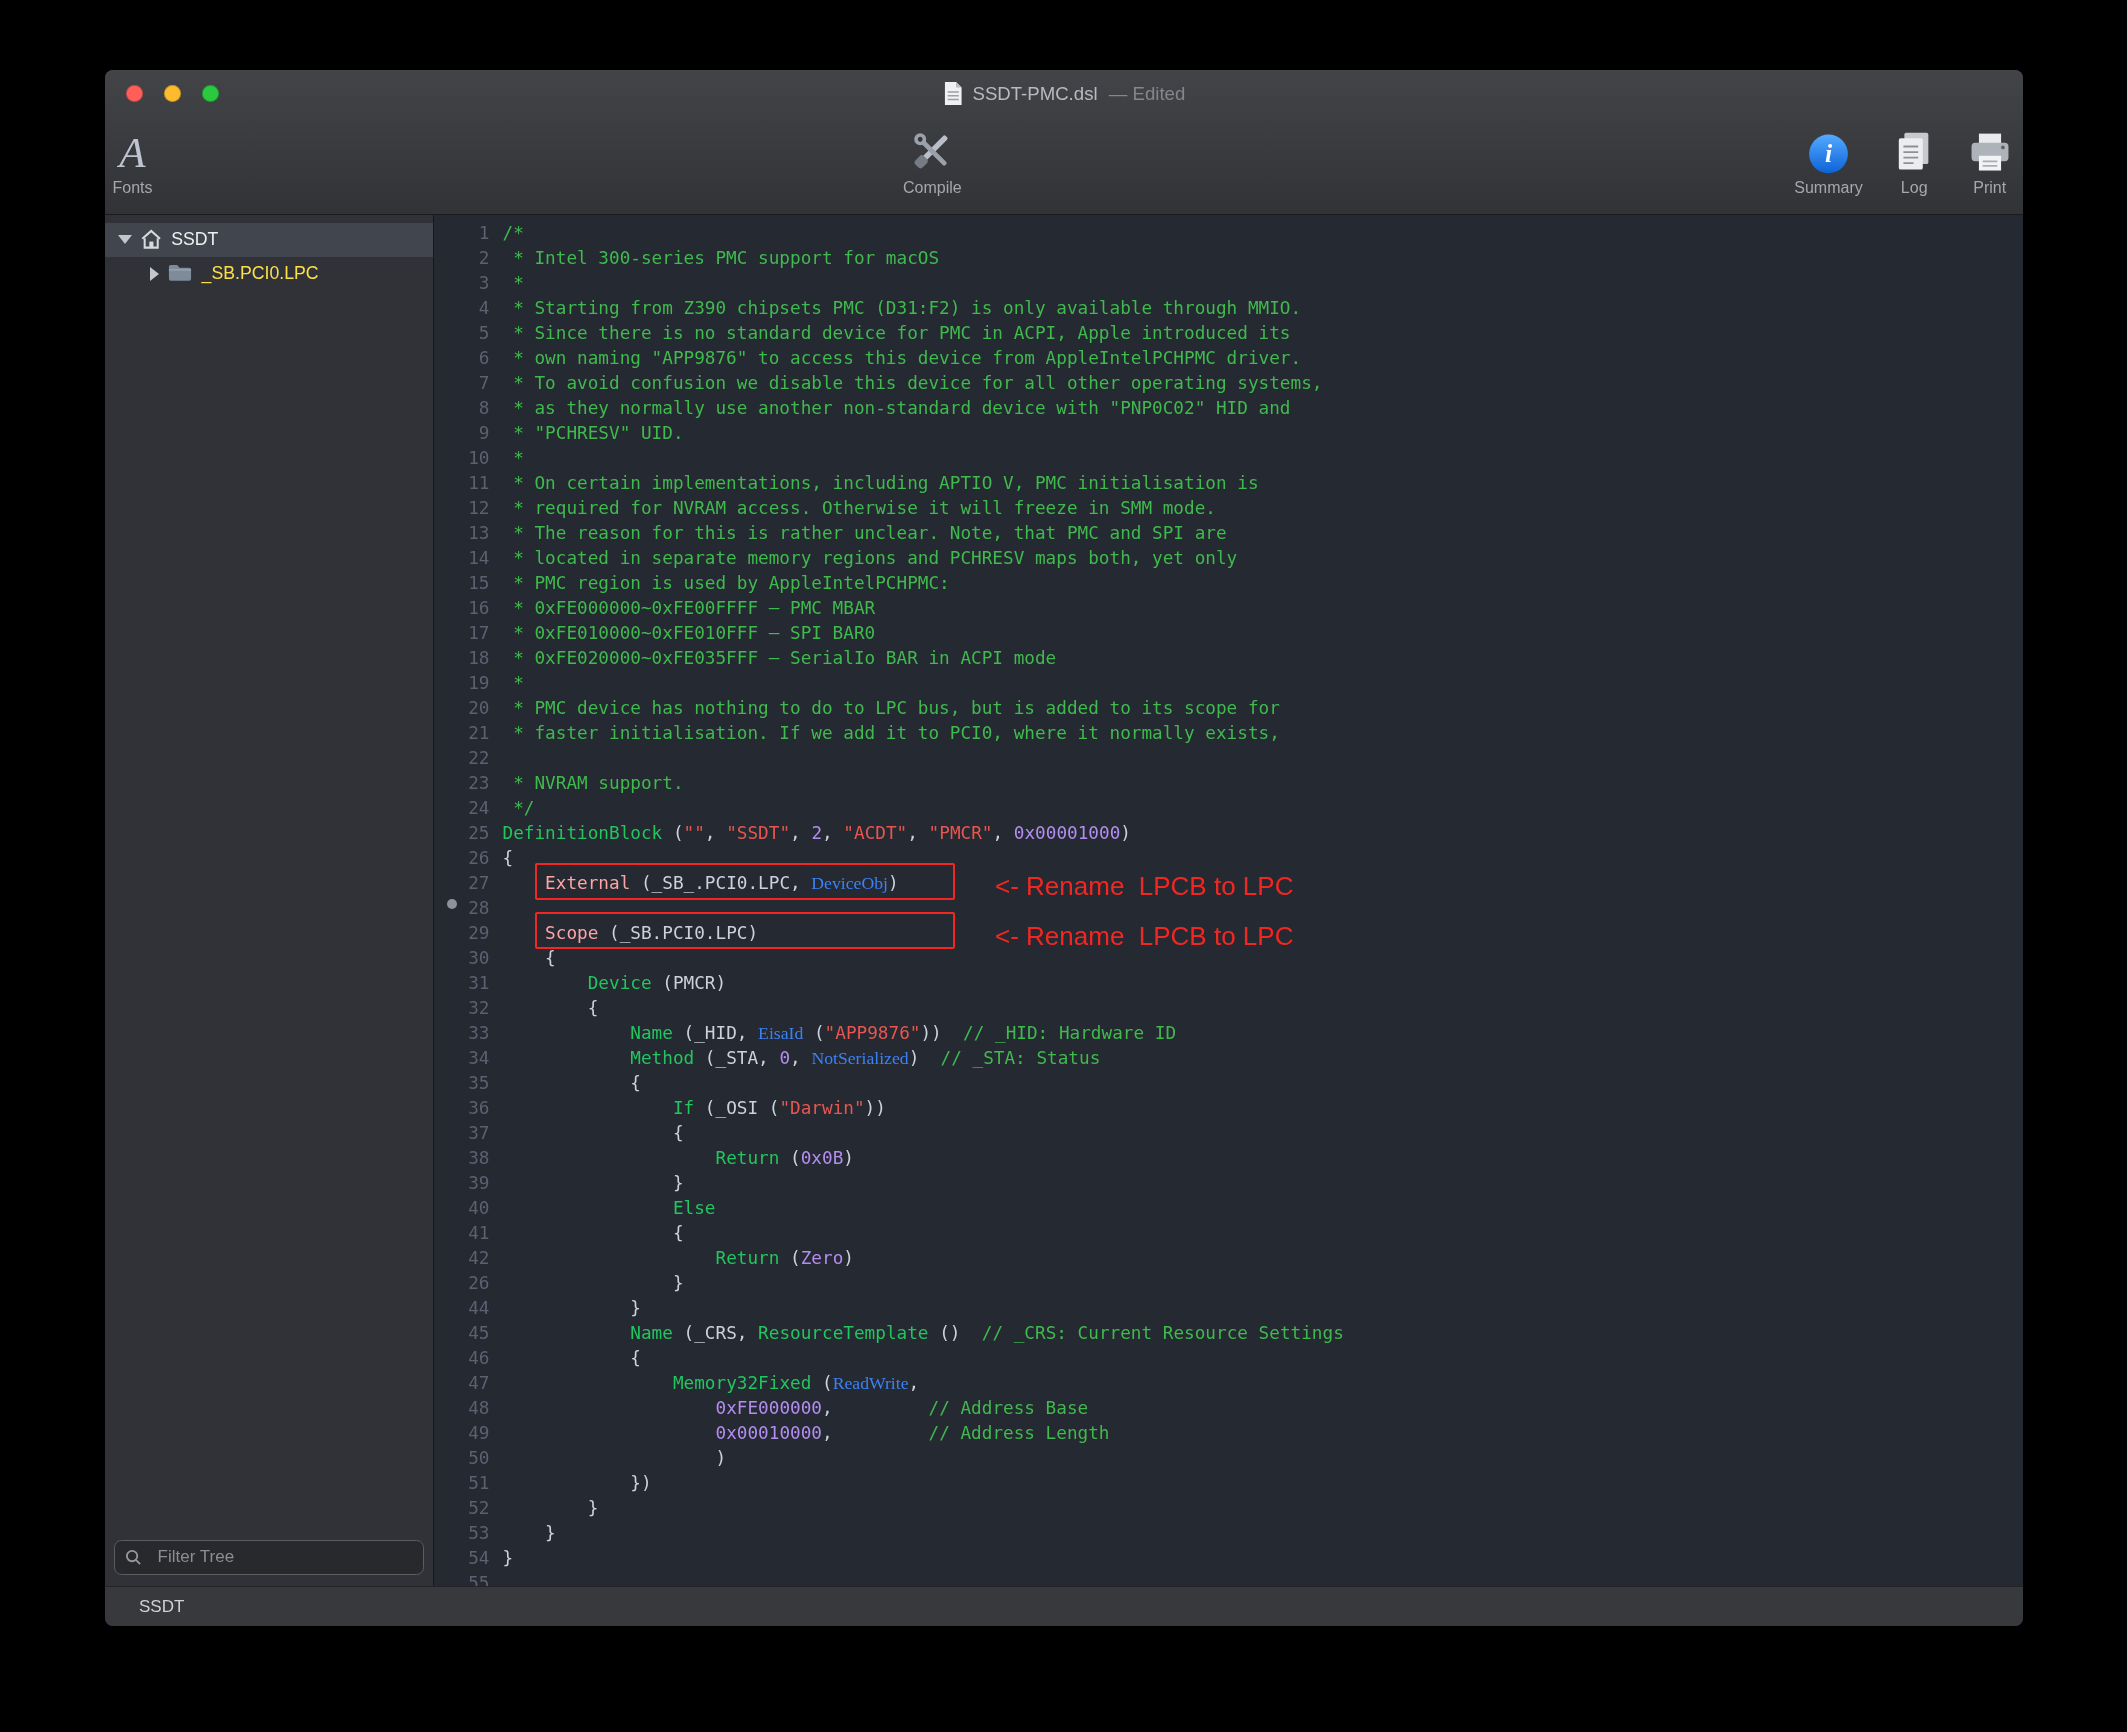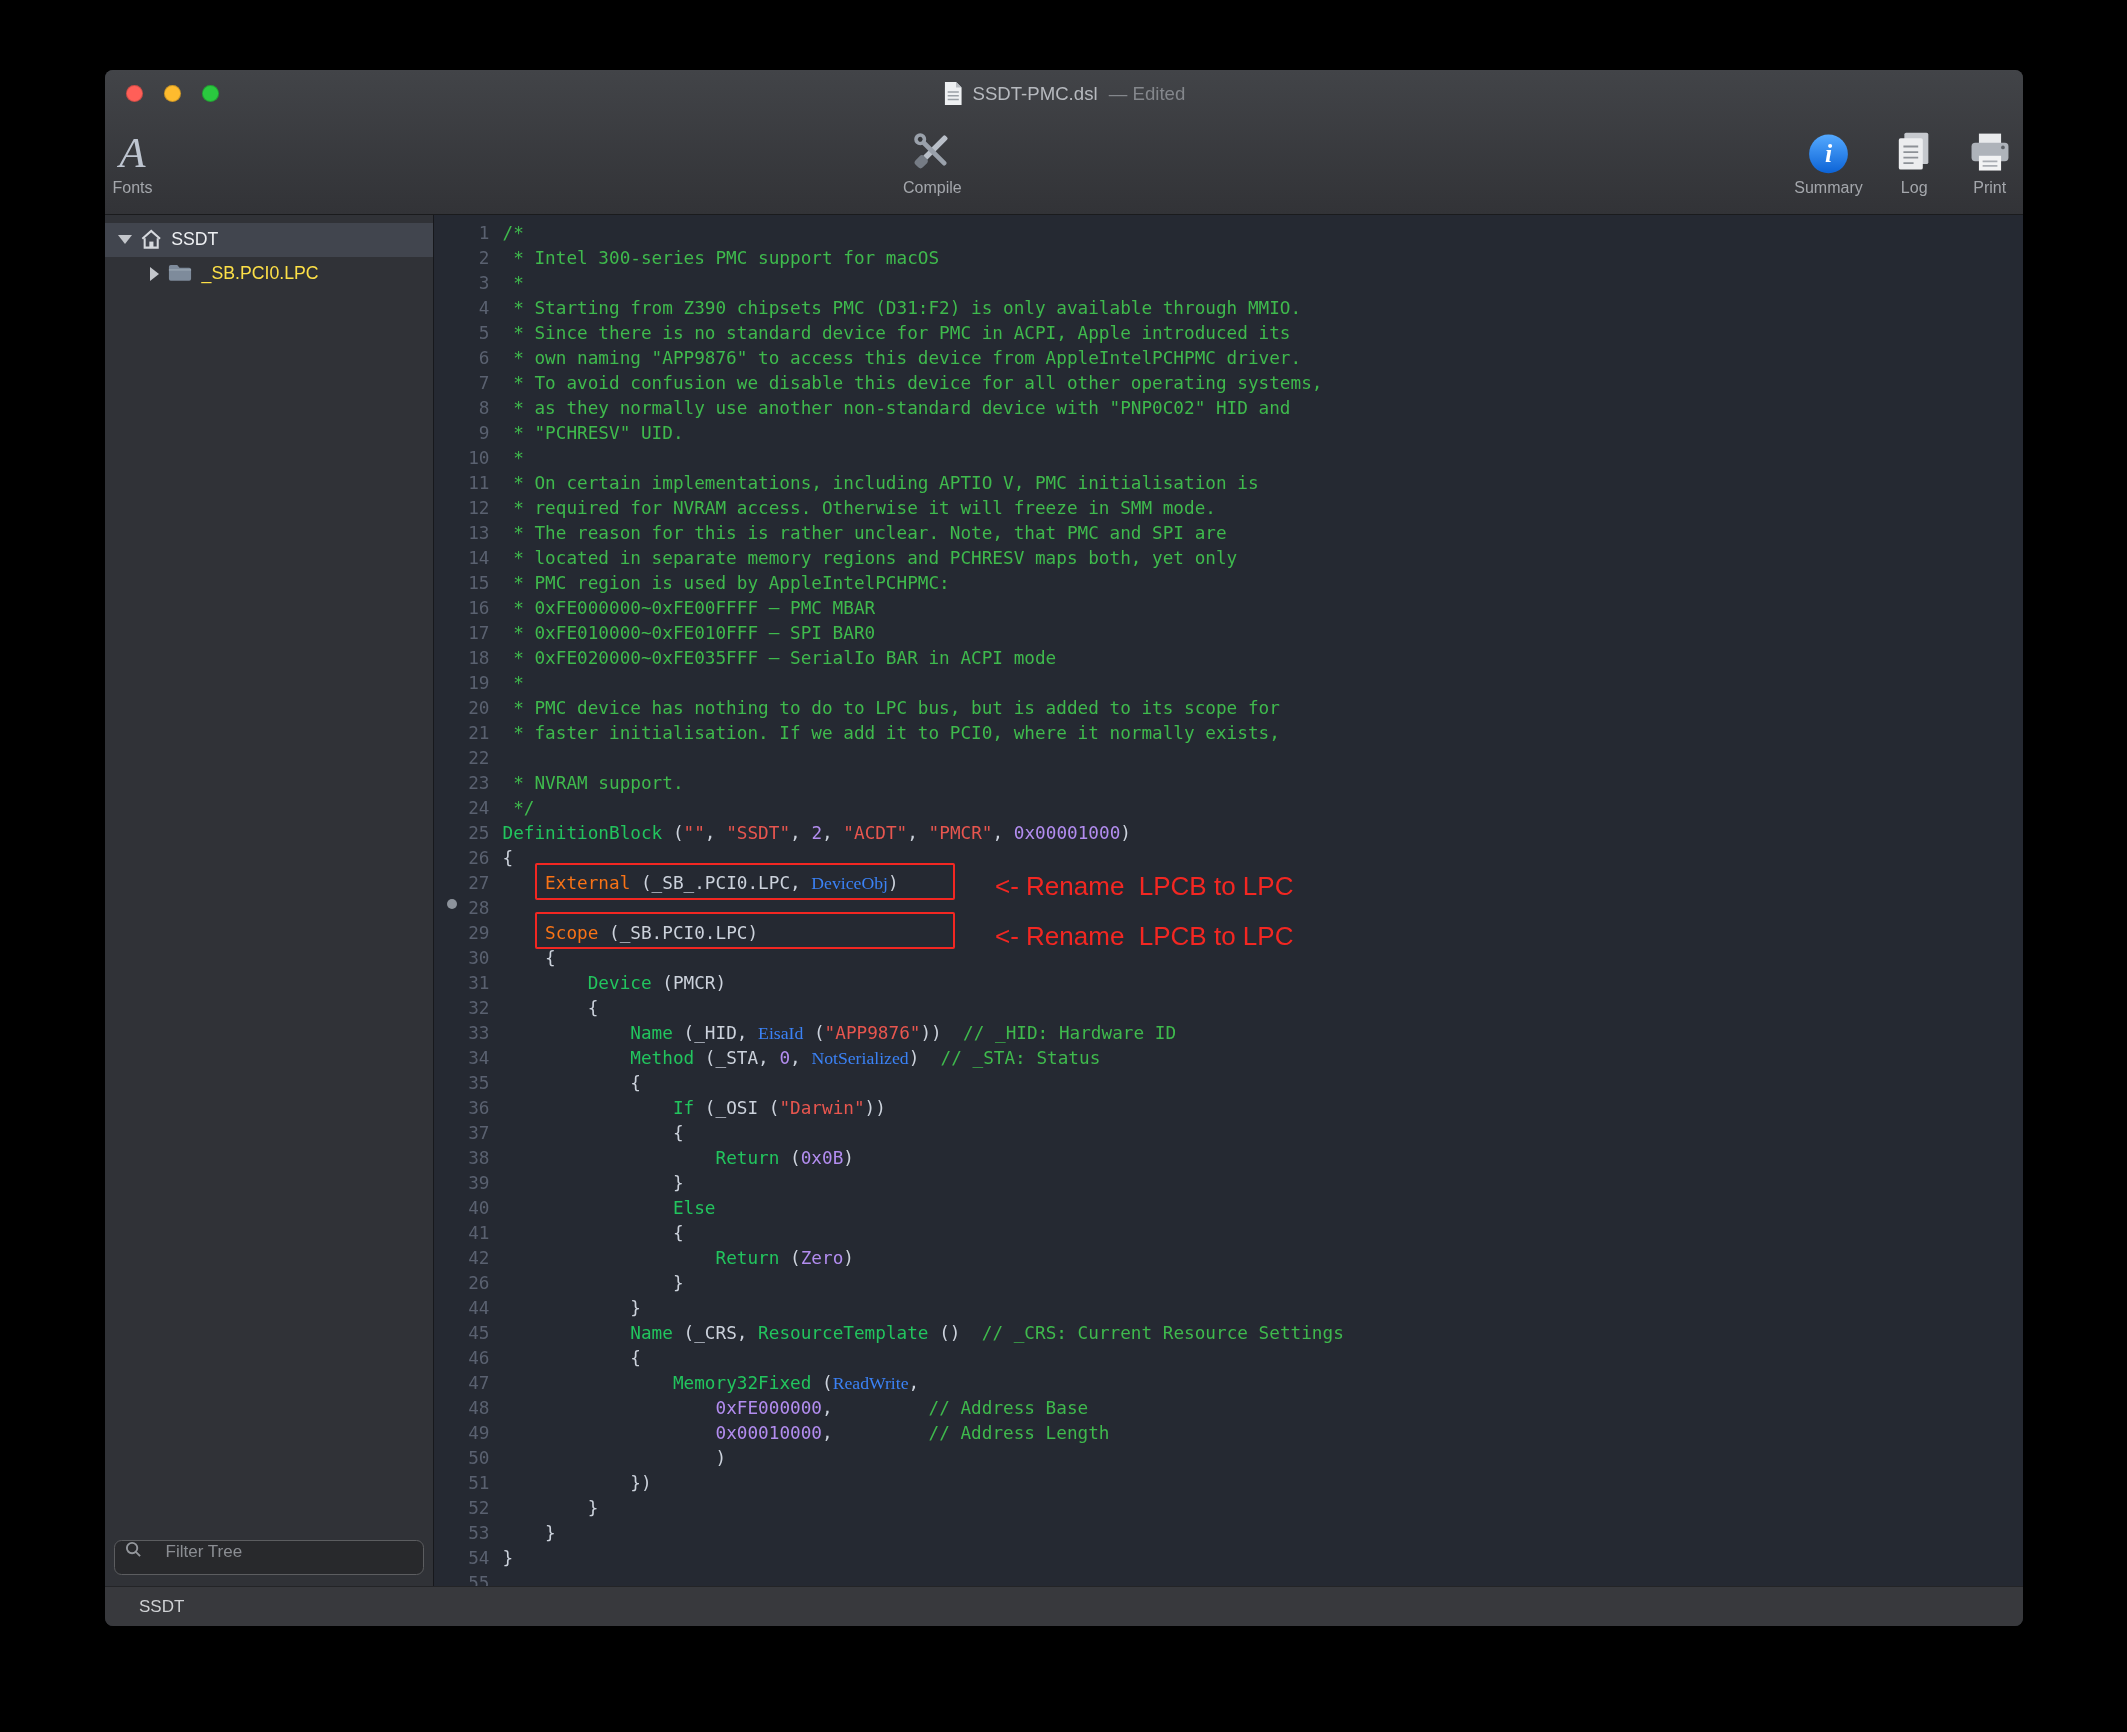--- a/index.html
+++ b/index.html
@@ -38,33 +38,33 @@
   
   .main{flex:1;display:flex;min-height:0;}
   .sidebar{width:328px;flex:0 0 auto;background:#303237;display:flex;flex-direction:column;}
   .tree{flex:1;padding-top:7.5px;}
   .tree-row{height:34px;display:flex;align-items:center;font-size:17.7px;color:#fde047;}
   .tree-row.selected{background:#41454e;color:#eef0f3;}
   .tri-down{width:0;height:0;border-left:7.5px solid transparent;border-right:7.5px solid transparent;border-top:9.3px solid #c3c6cb;margin:0 7.5px 0 13px;}
   .tri-right{width:0;height:0;border-top:7.5px solid transparent;border-bottom:7.5px solid transparent;border-left:9.3px solid #c3c6cb;margin:0 9.3px 0 45px;}
   .tree-icon{margin-right:9.3px;display:flex;align-items:center;}
   .filter{margin:0 9.3px 11.2px 9.3px;height:35px;flex:0 0 auto;border:1.9px solid #5c5d60;border-radius:7.5px;
-    background:#28292c;display:flex;align-items:flex-start;padding:0 9.3px;gap:22px;box-sizing:border-box;}
+    background:#28292c;display:flex;align-items:center;padding:0 9.3px;gap:14px;box-sizing:border-box;}
   .filter input{flex:1;background:transparent;border:none;outline:none;color:#d6d8db;font-size:17px;font-family:"Liberation Sans",sans-serif;}
   .filter input::placeholder{color:#8b8e93;}
   
   .editor{flex:1;background:#252932;border-left:0.9px solid #17181c;position:relative;overflow:hidden;padding-top:5.6px;box-sizing:border-box;}
   .line{height:25px;line-height:25px;display:flex;font-family:"DejaVu Sans Mono",monospace;font-size:17.7px;}
   .ln{width:48px;padding-left:7.5px;flex:0 0 auto;text-align:right;color:#5a6170;}
   .code{white-space:pre;margin-left:13px;}
   .tk-cm{color:#3fba4d;}
   .tk-kw{color:#22c55e;}
   .tk-str{color:#e8564f;}
   .tk-num{color:#b38df0;}
-  .tk-fn{color:#f97316;}
+  .tk-fn{color:#fca5a5;}
   .tk-pk{color:#3b82f6;font-family:Liberation Serif, serif;}
   .tk-pl{color:#ccd2dc;}
   .annotation-layer{position:absolute;inset:0;pointer-events:none;}
   .red-box{position:absolute;left:101px;width:416px;height:33px;border:2.8px solid #f32722;border-radius:1.9px;}
   .red-note{position:absolute;left:561px;transform:translateY(-52%);color:#f32722;font-size:26px;
     font-family:"Liberation Sans",sans-serif;white-space:pre;margin-top:8px;}
   .gutter-dot{position:absolute;left:13px;width:10.3px;height:10.3px;border-radius:50%;background:#8d939c;}
   
   .statusbar{height:39px;flex:0 0 auto;background:#38393d;border-top:0.9px solid #232427;
     display:flex;align-items:center;padding-left:34px;font-size:17px;color:#cfd1d4;}

